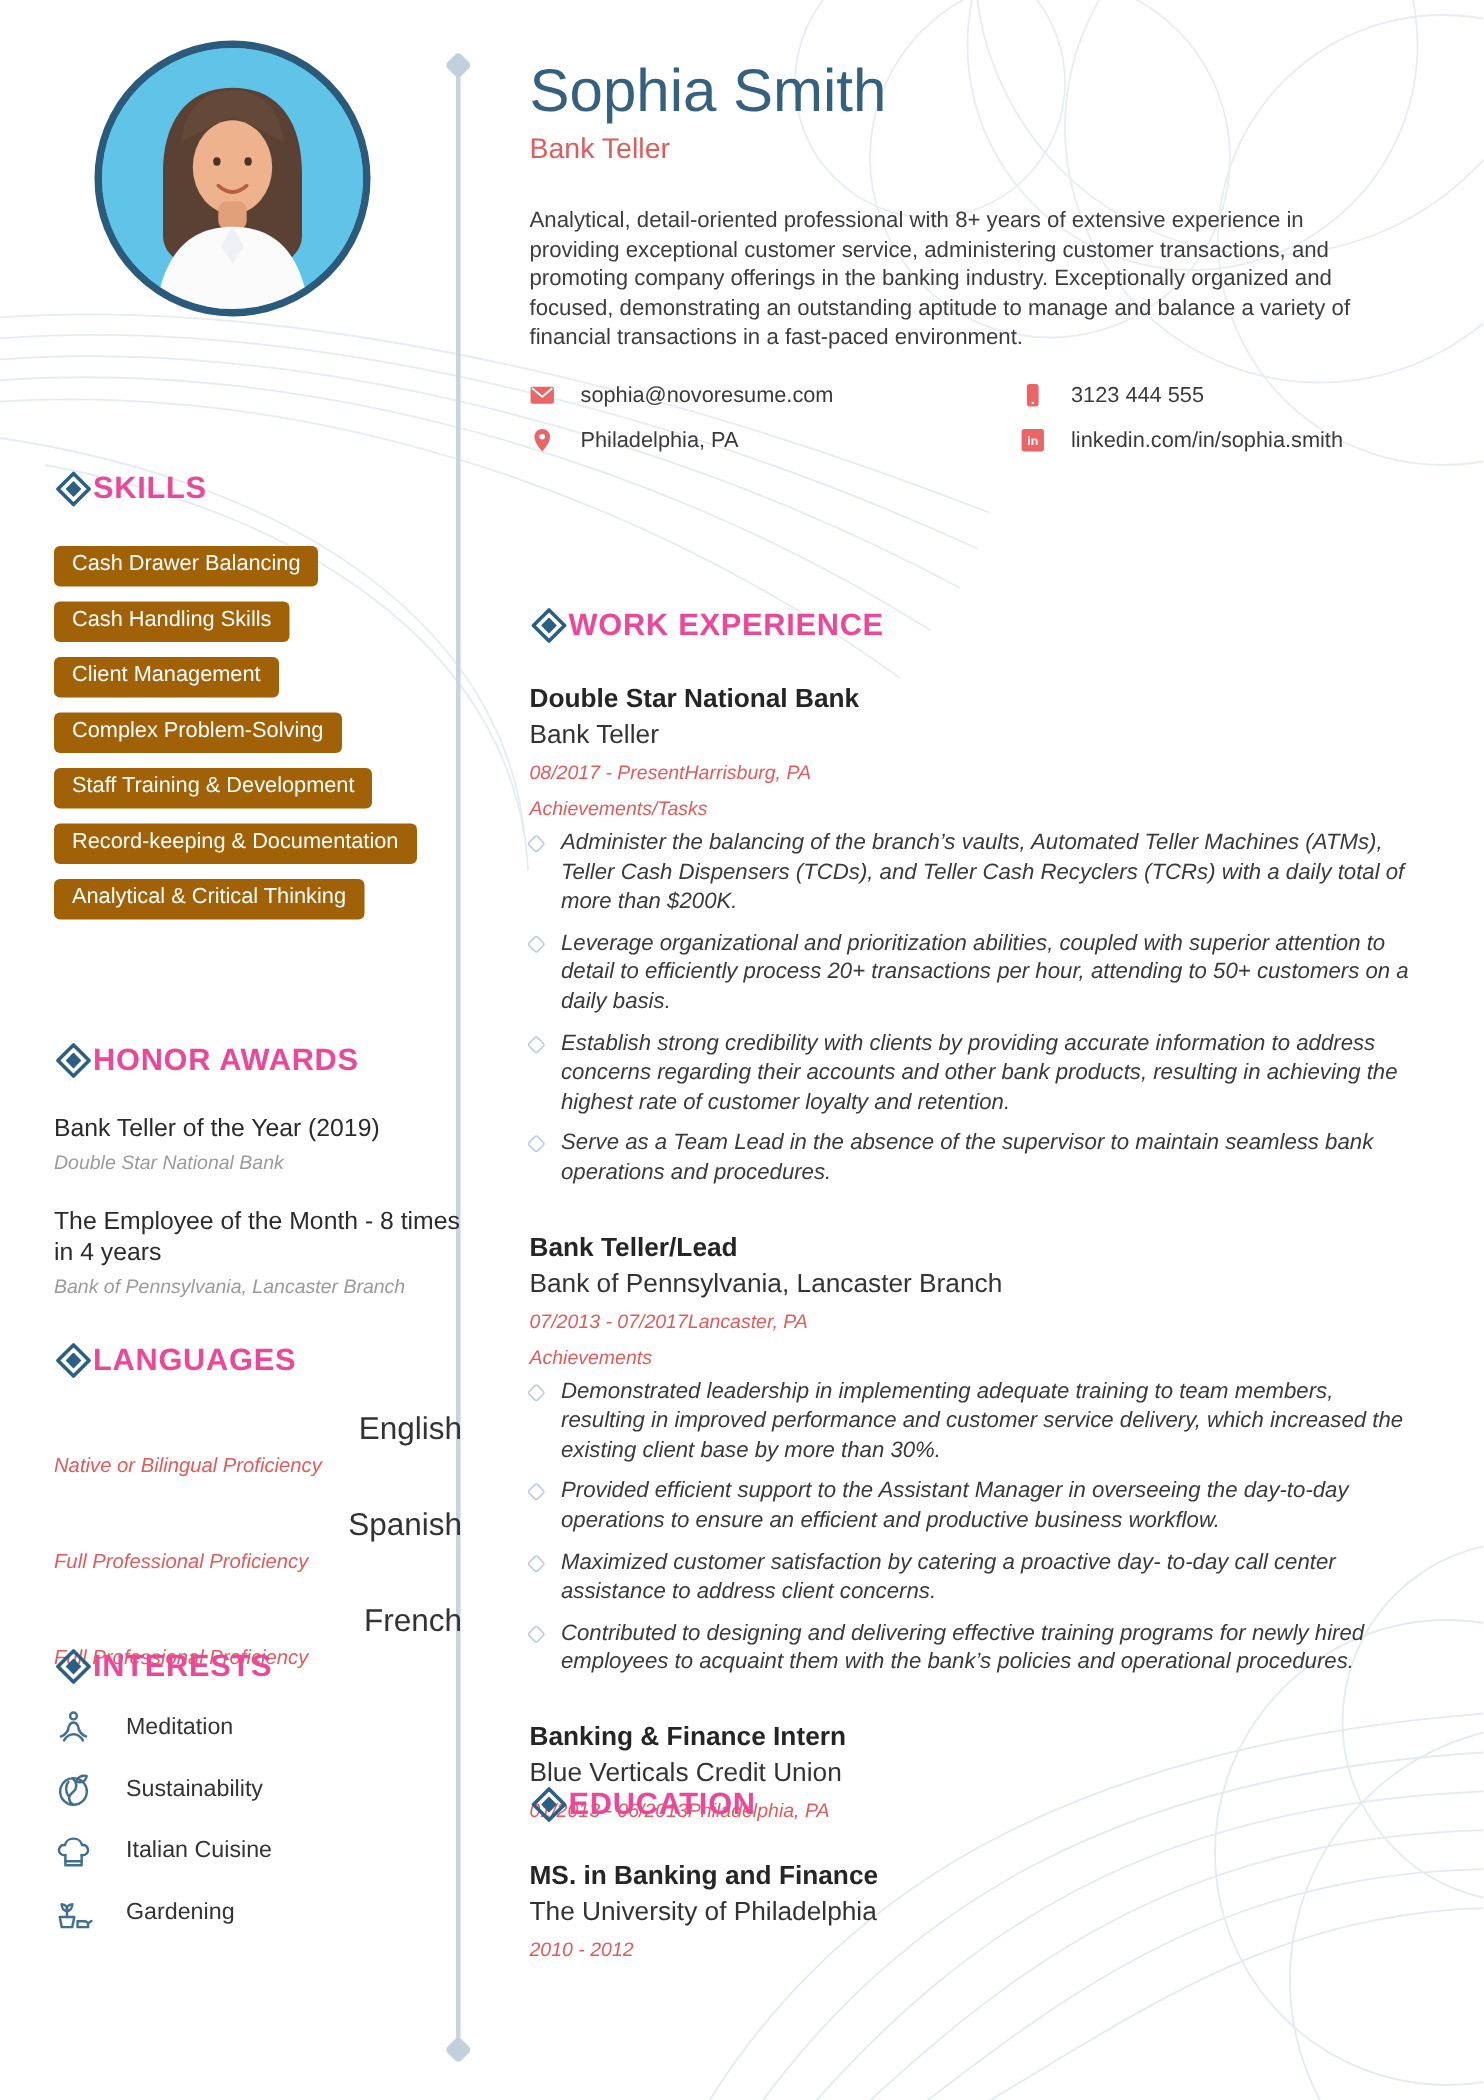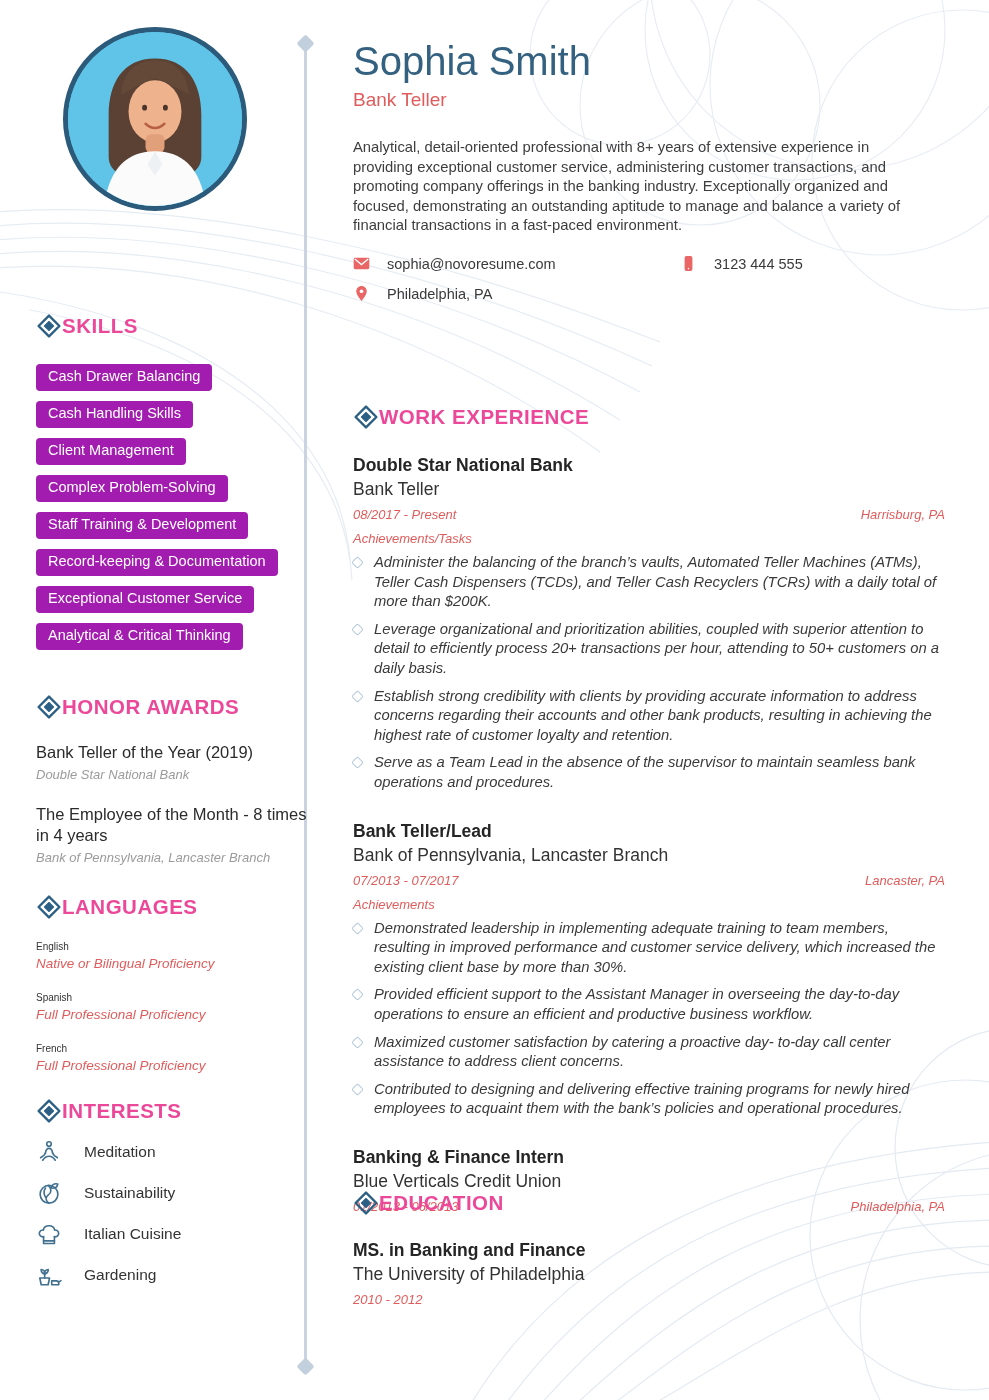--- a/index.html
+++ b/index.html
@@ -23,29 +23,29 @@
   .sec-icon{width:26px;height:26px;flex:0 0 auto;}
 
   
   .lsec{position:absolute;left:36px;width:272px;}
   .sec-skills{top:277px;}
   .sec-honors{top:658px;}
   .sec-langs{top:858px;}
   .sec-interests{top:1062px;}
 
   .pills{margin-top:25px;}
-  .pill{display:block;width:fit-content;background:#a21caf;color:#fff;font-size:14.5px;
+  .pill{display:block;width:fit-content;background:#a16207;color:#fff;font-size:14.5px;
         padding:4px 12px 6px;border-radius:4px;margin-bottom:10px;line-height:17px;}
 
   .award{margin-top:22px;}
   .award-title{font-size:16.5px;color:#2b2b2b;line-height:21px;}
   .award-org{font-style:italic;color:#9b9b9b;font-size:13px;margin-top:4px;}
 
   .lang{margin-top:21px;}
-  .lang-name{font-size:10px;color:#333;}
+  .lang-name{font-size:21px;color:#333;text-align:right;}
   .lang-level{font-style:italic;color:#e05c5c;font-size:13.5px;margin-top:4px;}
 
   .interest{display:flex;align-items:center;gap:22px;margin-top:15px;height:26px;}
   .interest:first-of-type{margin-top:24px;}
   .int-icon{width:26px;height:26px;flex:0 0 auto;stroke:#41708f;fill:none;stroke-width:1.5;stroke-linecap:round;stroke-linejoin:round;}
   .int-label{font-size:15.5px;color:#333;}
 
   
   .rhead{position:absolute;left:353px;top:38px;width:592px;}
   .name{font-size:40px;font-weight:400;color:#33617f;line-height:46px;}
@@ -55,21 +55,21 @@
   .contact{position:absolute;left:353px;top:253px;width:592px;display:grid;
            grid-template-columns:327px 1fr;row-gap:9px;}
   .citem{display:flex;align-items:center;gap:17px;font-size:14.5px;color:#3a3a3a;height:21px;}
   .cicon{width:17px;height:17px;flex:0 0 auto;}
 
   .work{position:absolute;left:353px;top:368px;width:592px;}
   .job{margin-top:24px;}
   .job + .job{margin-top:27px;}
   .jtitle{font-size:17.5px;font-weight:bold;color:#252525;line-height:23px;}
   .jsub{font-size:17.5px;color:#333;line-height:24px;}
-  .jmeta{display:flex;justify-content:space-between;font-style:italic;color:#e05c5c;font-size:13px;margin-top:6px;}
+  .jmeta{display:flex;font-style:italic;color:#e05c5c;font-size:13px;margin-top:6px;}
   .ach-label{font-style:italic;color:#e05c5c;font-size:13px;margin-top:9px;}
   .ach-label:empty{display:none;}
   .bullets{margin-top:7px;}
   .bullet{display:flex;gap:12px;margin-bottom:8px;font-style:italic;}
   .bullet-marker{flex:0 0 auto;width:7px;height:7px;border:1.6px solid #b9cbdb;border-radius:2px;transform:rotate(45deg);margin-top:5px;}
   .bullet-text{font-size:14.8px;line-height:19.6px;color:#3a3a3a;}
 
   .education{position:absolute;left:353px;top:1154px;width:592px;}
   .edu-item{margin-top:23px;}
 </style>
@@ -151,21 +151,20 @@
   <div class="pill">Cash Handling Skills</div>
 
   <div class="pill">Client Management</div>
 
   <div class="pill">Complex Problem-Solving</div>
 
   <div class="pill">Staff Training &amp; Development</div>
 
   <div class="pill">Record-keeping &amp; Documentation</div>
 
-  <div class="pill">Exceptional Customer Service</div>
 
   <div class="pill">Analytical &amp; Critical Thinking</div>
 </div>
   </section>
 
   <section class="lsec sec-honors">
     <div class="sec-head">
       <svg class="sec-icon" viewBox="0 0 24 24">
           <use href="#sec-diamond"></use>
         </svg>
@@ -267,20 +266,27 @@
         <circle cx="12" cy="19.2" r="1.1" fill="#fff"></circle>
       </svg>
       <span>3123 444 555</span>
     </div>
     <div class="citem">
       <svg class="cicon" viewBox="0 0 24 24">
         <path d="M12 1.5 C7.9 1.5 4.6 4.8 4.6 8.9 C4.6 14.4 12 22.5 12 22.5 C12 22.5 19.4 14.4 19.4 8.9 C19.4 4.8 16.1 1.5 12 1.5 Z" fill="#ea6565"></path>
         <circle cx="12" cy="8.8" r="2.6" fill="#fff"></circle>
       </svg>
       <span>Philadelphia, PA</span>
+    </div>
+    <div class="citem">
+      <svg class="cicon" viewBox="0 0 24 24">
+        <rect x="1.5" y="1.5" width="21" height="21" rx="2.6" fill="#ea6565"></rect>
+        <text x="12" y="16.6" font-size="11.5" font-weight="bold" fill="#fff" text-anchor="middle" font-family="Liberation Sans, sans-serif">in</text>
+      </svg>
+      <span>linkedin.com/in/sophia.smith</span>
     </div>
   </div>
 
   <section class="work">
     <div class="sec-head">
       <svg class="sec-icon" viewBox="0 0 24 24">
           <use href="#sec-diamond"></use>
         </svg>
       <span>WORK EXPERIENCE</span>
     </div>

